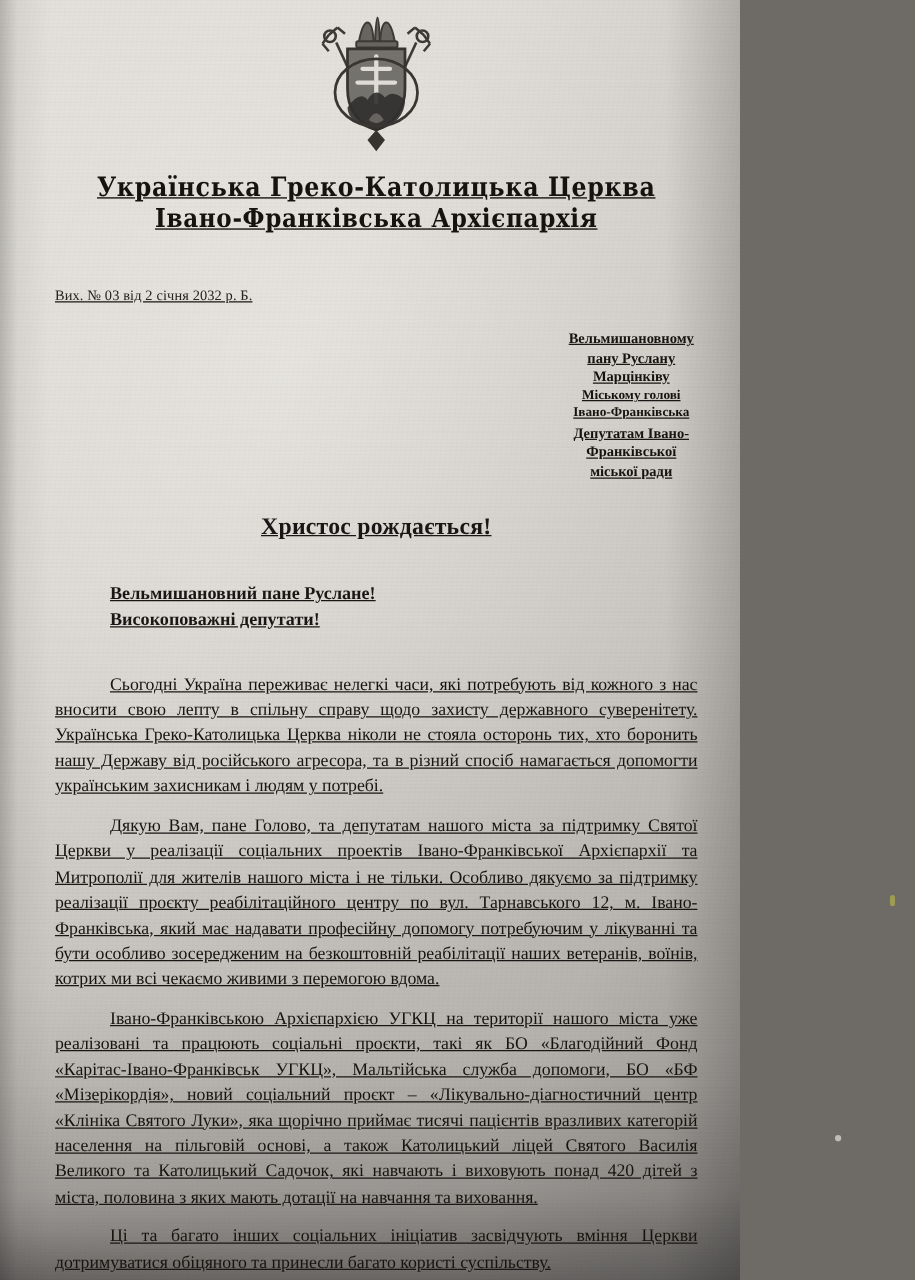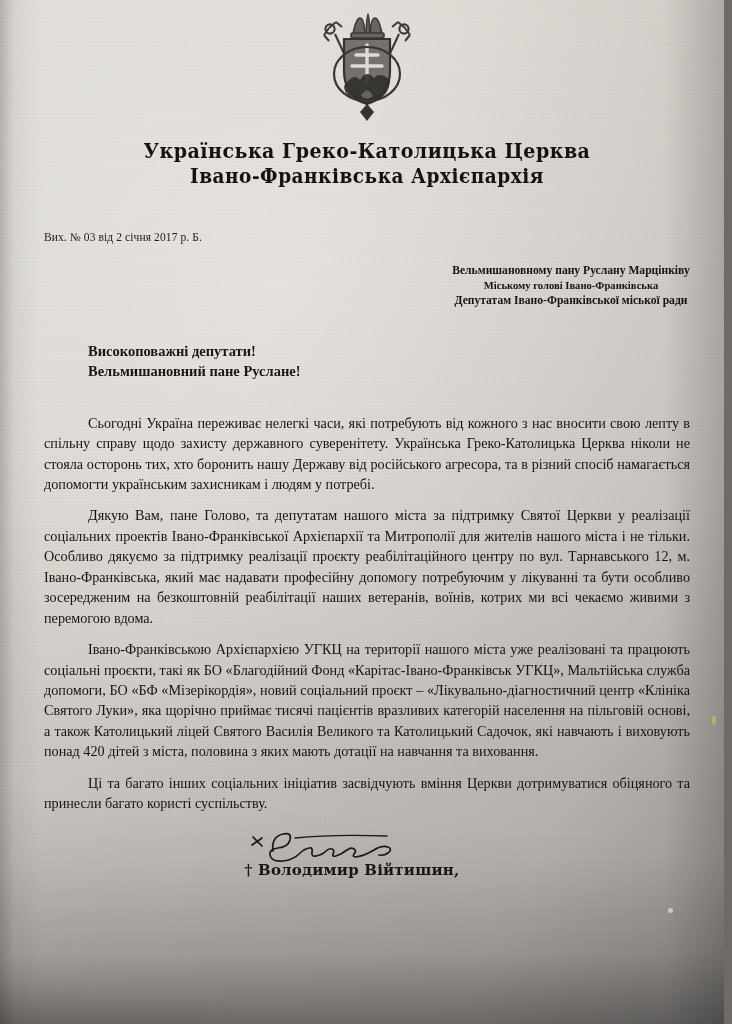--- a/index.html
+++ b/index.html
@@ -11,29 +11,30 @@
   body {
     width: 732px;
     height: 1024px;
     overflow: hidden;
     font-family: "Liberation Serif", serif;
   }
 
   
   #sheet {
     position: relative;
-    width: 724px;
+    width: 592px;
     height: 1024px;
     box-sizing: border-box;
     background:
       
       radial-gradient(130% 85% at 38% 28%, rgba(255,255,255,0.30) 0%, rgba(255,255,255,0.0) 55%),
       linear-gradient(115deg, rgba(255,255,255,0.10) 0%, rgba(0,0,0,0.00) 35%, rgba(0,0,0,0.10) 78%, rgba(0,0,0,0.26) 100%),
       linear-gradient(185deg, #dedad4 0%, #d9d5cf 48%, #c9c5c0 78%, #a8a4a1 96%, #918d8a 100%);
     color: #191715;
+    text-decoration: underline;
   }
   
   #grain {
     position: absolute;
     inset: 0;
     pointer-events: none;
     opacity: .20;
     background-image:
       repeating-linear-gradient(0deg, rgba(0,0,0,.05) 0px, rgba(0,0,0,.05) 1px, rgba(255,255,255,.035) 1px, rgba(255,255,255,.035) 3px),
       repeating-linear-gradient(96deg, rgba(0,0,0,.035) 0px, rgba(0,0,0,.035) 1px, rgba(255,255,255,.03) 1px, rgba(255,255,255,.03) 4px);
@@ -212,32 +213,33 @@
 
         <path d="M63 92 l7 8 l-7 9 l-7 -9 z" fill="#221f1c"></path>
       </svg>
 
       <div class="org-name">
         <div class="org-line l1">Українська Греко-Католицька Церква</div>
         <div class="org-line l2">Івано-Франківська Архієпархія</div>
       </div>
     </div>
 
-    <div class="refline">Вих. № 03 від 2 січня 2017 р. Б.</div>
+    <div class="refline">Вих. № 03 від 2 січня 2032 р. Б.</div>
 
     <div class="addressee">
       <div class="l1">Вельмишановному пану Руслану Марцінківу</div>
       <div class="l2">Міському голові Івано-Франківська</div>
       <div class="l3">Депутатам Івано-Франківської міської ради</div>
     </div>
 
+    <div class="greeting">Христос рождається!</div>
 
     <div class="salutation">
+      <div>Вельмишановний пане Руслане!</div>
       <div>Високоповажні депутати!</div>
-      <div>Вельмишановний пане Руслане!</div>
     </div>
 
     <div class="body-text">
       <p class="para">Сьогодні Україна переживає нелегкі часи, які потребують від кожного з нас вносити свою лепту в спільну справу щодо захисту державного суверенітету. Українська Греко-Католицька Церква ніколи не стояла осторонь тих, хто боронить нашу Державу від російського агресора, та в різний спосіб намагається допомогти українським захисникам і людям у потребі.</p>
       <p class="para">Дякую Вам, пане Голово, та депутатам нашого міста за підтримку Святої Церкви у реалізації соціальних проектів Івано-Франківської Архієпархії та Митрополії для жителів нашого міста і не тільки. Особливо дякуємо за підтримку реалізації проєкту реабілітаційного центру по вул. Тарнавського 12, м. Івано-Франківська, який має надавати професійну допомогу потребуючим у лікуванні та бути особливо зосередженим на безкоштовній реабілітації наших ветеранів, воїнів, котрих ми всі чекаємо живими з перемогою вдома.</p>
       <p class="para">Івано-Франківською Архієпархією УГКЦ на території нашого міста уже реалізовані та працюють соціальні проєкти, такі як БО «Благодійний Фонд «Карітас-Івано-Франківськ УГКЦ», Мальтійська служба допомоги, БО «БФ «Мізерікордія», новий соціальний проєкт – «Лікувально-діагностичний центр «Клініка Святого Луки», яка щорічно приймає тисячі пацієнтів вразливих категорій населення на пільговій основі, а також Католицький ліцей Святого Василія Великого та Католицький Садочок, які навчають і виховують понад 420 дітей з міста, половина з яких мають дотації на навчання та виховання.</p>
       <p class="para">Ці та багато інших соціальних ініціатив засвідчують вміння Церкви дотримуватися обіцяного та принесли багато користі суспільству.</p>
     </div>
 
 

